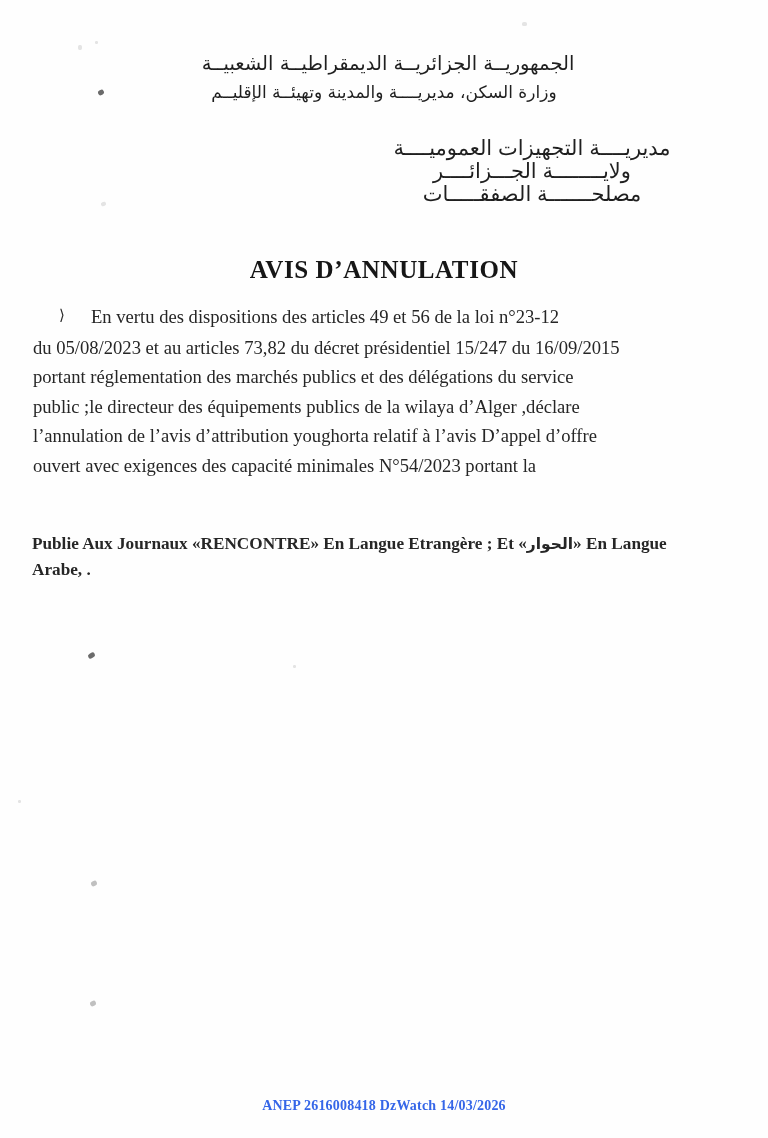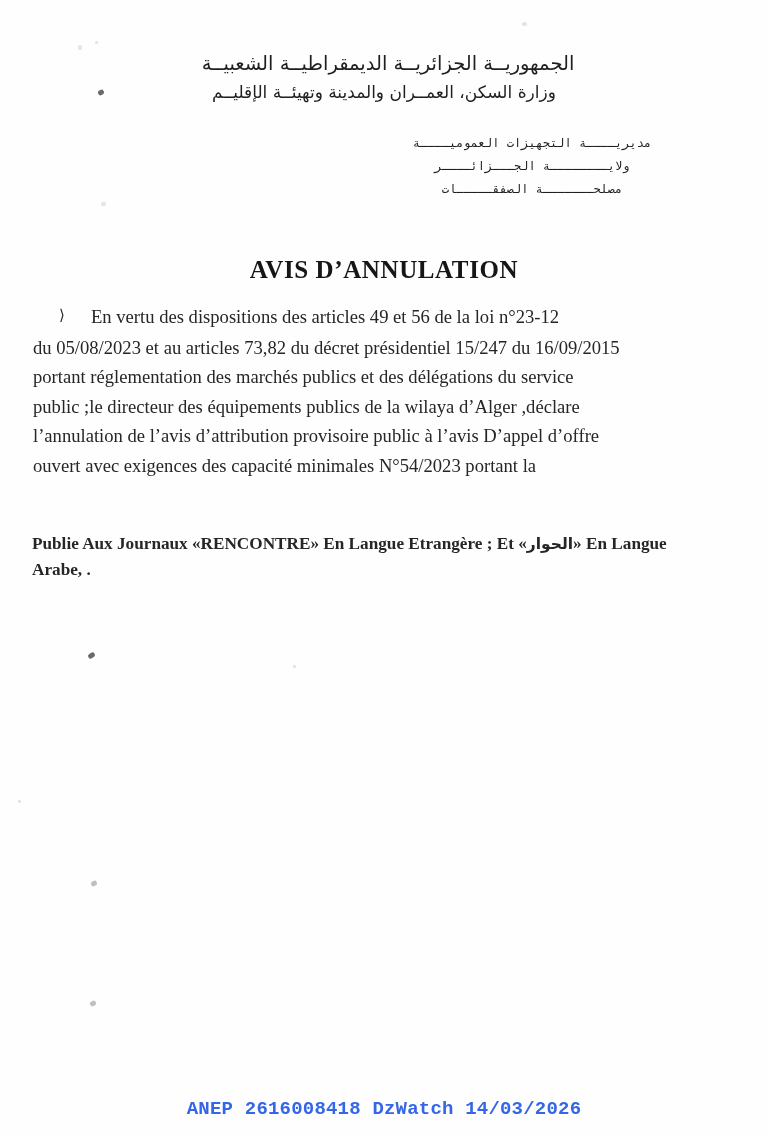--- a/index.html
+++ b/index.html
@@ -57,22 +57,22 @@
     letter-spacing: .3px;
   }
 
   
   .arabic-right {
     position: absolute;
     right: 56px;
     width: 360px;
     text-align: center;
     direction: rtl;
-    font-family: Liberation Mono, monospace;
-    font-size: 12px;
+    font-family: Liberation Sans, sans-serif;
+    font-size: 21px;
     color: #1f1f1f;
     white-space: nowrap;
   }
   #dept-line1 { top: 136px; }
   #dept-line2 { top: 159px; }
   #dept-line3 { top: 182px; text-align: center; }
 
   
   .doc-title {
     position: absolute;
@@ -127,23 +127,23 @@
     unicode-bidi: isolate;
   }
 
   
   .footer {
     position: absolute;
     top: 1098px;
     left: 0;
     right: 0;
     text-align: center;
-    font-family: Liberation Mono, monospace;
+    font-family: Liberation Serif, serif;
     font-weight: bold;
-    font-size: 19px;
+    font-size: 14px;
     letter-spacing: .2px;
     color: #3566e8;
   }
 </style>
 </head>
 <body>
 
 <div class="page">
 
   <div class="speck faint" style="left:78px; top:45px; width:4px; height:5px;"></div>
@@ -152,36 +152,36 @@
   <div class="speck faint" style="left:101px; top:202px; width:5px; height:4px; transform:rotate(-20deg);"></div>
   <div class="speck faint" style="left:522px; top:22px; width:5px; height:4px;"></div>
   <div class="speck dark" style="left:88px; top:653px; width:7px; height:5px; transform:rotate(-30deg);"></div>
   <div class="speck" style="left:91px; top:881px; width:6px; height:5px; transform:rotate(-25deg);"></div>
   <div class="speck" style="left:90px; top:1001px; width:6px; height:5px; transform:rotate(-25deg);"></div>
   <div class="speck faint" style="left:18px; top:800px; width:3px; height:3px;"></div>
   <div class="speck faint" style="left:293px; top:665px; width:3px; height:3px;"></div>
 
   <div class="arabic-center" id="hdr-line1">الجمهوريــة الجزائريــة الديمقراطيــة الشعبيــة</div>
 
-  <div class="arabic-center" id="hdr-line2">وزارة السكن، العمــران والمدينة وتهيئــة الإقليــم</div>
+  <div class="arabic-center" id="hdr-line2">وزارة السكن، مديريــــة والمدينة وتهيئــة الإقليــم</div>
 
   <div class="arabic-right" id="dept-line1">مديريــــة التجهيزات العموميــــة</div>
 
   <div class="arabic-right" id="dept-line2">ولايــــــــة الجـــزائــــر</div>
 
   <div class="arabic-right" id="dept-line3">مصلحـــــــة الصفقـــــات</div>
 
   <div class="doc-title">AVIS D’ANNULATION</div>
 
   <div class="body-block">
     <p><span class="bullet-dash">⟩</span><span>En vertu des dispositions  des articles 49 et 56 de la loi n°23-12</span></p>
     <p>du 05/08/2023 et au articles 73,82 du décret présidentiel 15/247 du 16/09/2015</p>
     <p>portant réglementation des marchés publics et des délégations du service</p>
     <p>public ;le directeur des équipements publics de la wilaya d’Alger ,déclare</p>
-    <p>l’annulation de l’avis d’attribution provisoire public à  l’avis D’appel d’offre</p>
+    <p>l’annulation de l’avis d’attribution youghorta relatif à  l’avis D’appel d’offre</p>
     <p>ouvert avec exigences des capacité minimales N°54/2023   portant la</p>
   </div>
 
   <div class="publish-block">
     <p><span>Publie Aux Journaux «RENCONTRE» En Langue Etrangère ; Et «</span><span class="ar-inline">الحوار</span><span>» En Langue Arabe, .</span></p>
   </div>
 
   <div class="footer">ANEP 2616008418 DzWatch 14/03/2026</div>
 
 </div>

